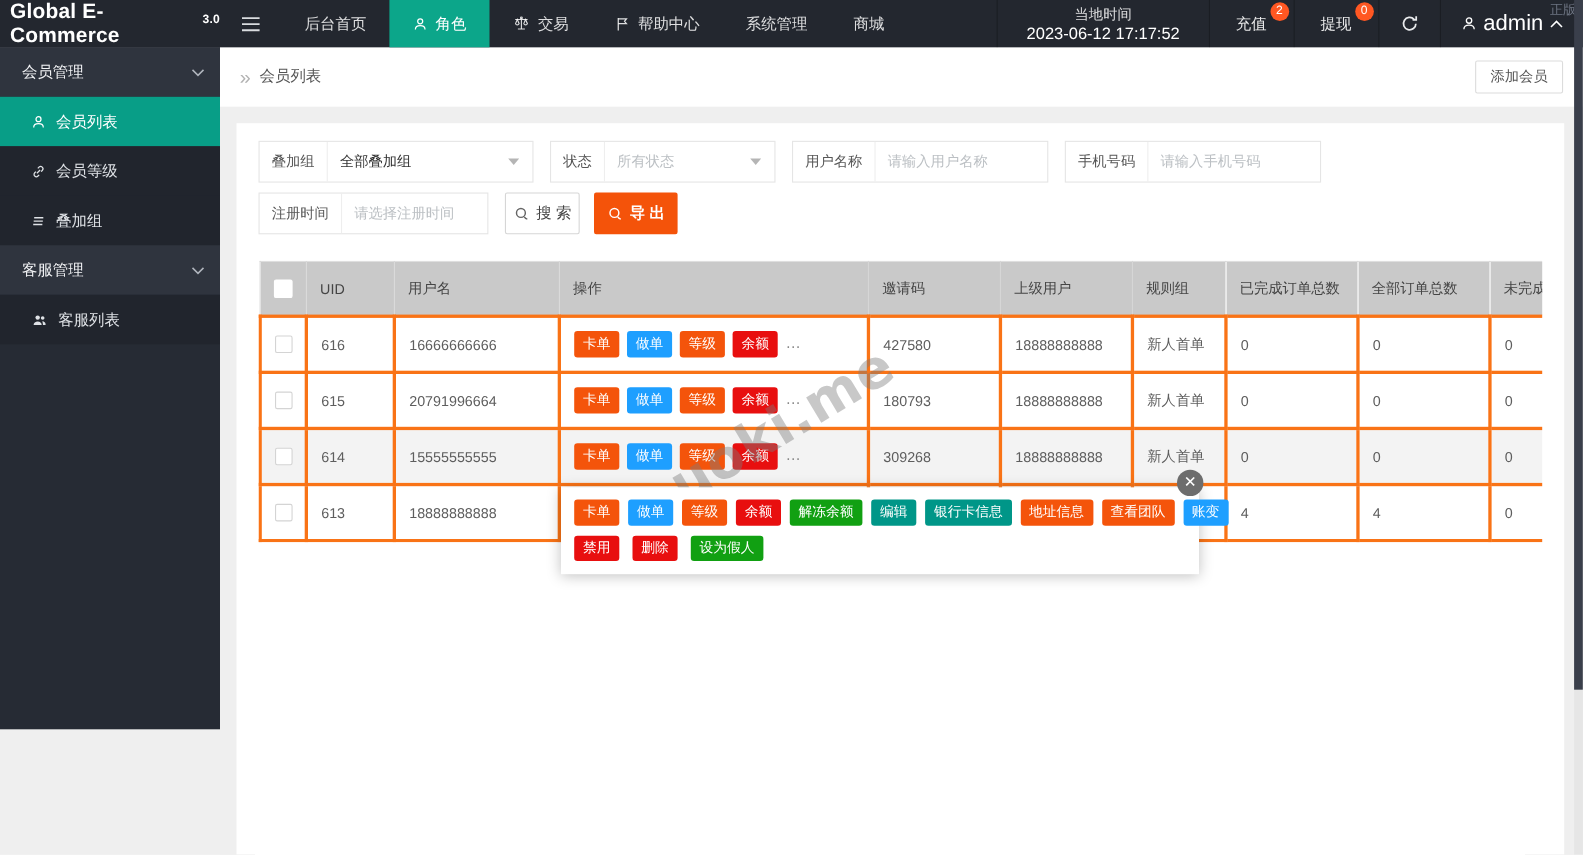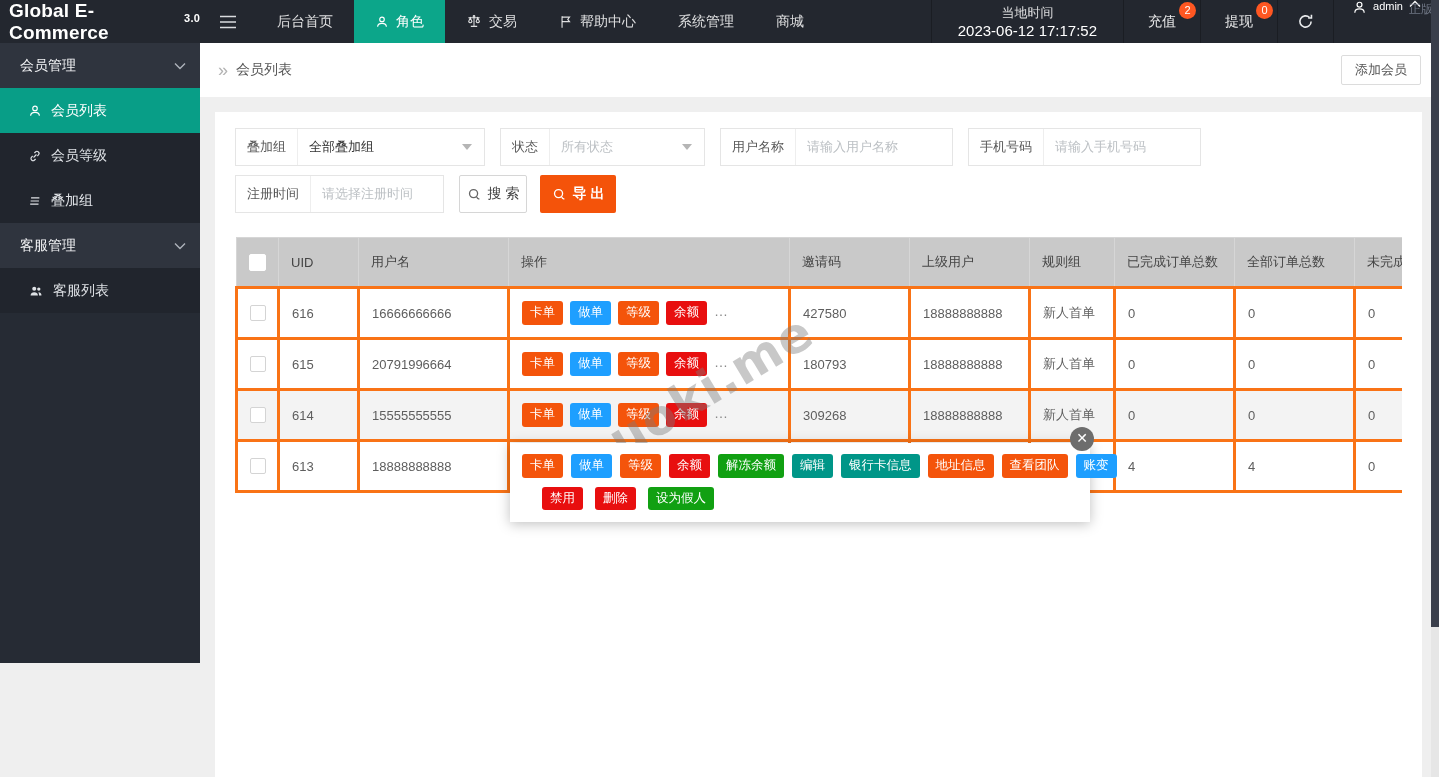--- a/index.html
+++ b/index.html
@@ -21,21 +21,21 @@
   .nav-time { display:flex; flex-direction:column; justify-content:center; align-items:center;
     padding:0 26px; border-left:1px solid rgba(0,0,0,.25); border-right:1px solid rgba(0,0,0,.25); }
   .nav-time .t1 { font-size:13px; color:rgba(255,255,255,.85); line-height:17px; }
   .nav-time .t2 { font-size:15px; color:#fff; line-height:19px; }
   .nav-pill { position:relative; display:flex; align-items:center; padding:0 24px;
     font-size:14px; color:rgba(255,255,255,.9); cursor:pointer; border-right:1px solid rgba(0,0,0,.25); }
   .badge { position:absolute; top:2px; right:4px; min-width:17px; height:17px; padding:0 4px;
     border-radius:9px; background:#ff5722; color:#fff; font-size:11px; line-height:17px; text-align:center; }
   .nav-refresh { display:flex; align-items:center; padding:0 19px; cursor:pointer;
     border-right:1px solid rgba(0,0,0,.25); color:#e8eaec; }
-  .nav-admin { display:flex; gap:6px; padding:0 18px; font-size:11px; color:#fff; cursor:pointer; }
+  .nav-admin { display:flex; align-items:center; gap:6px; padding:0 18px; font-size:20px; color:#fff; cursor:pointer; }
   .license { position:absolute; top:1px; right:6px; font-size:12px; color:#6d7482; z-index:21; }
 
   
   .sidebar { position:absolute; left:0; top:43px; width:200px; height:620px; background:#262b34; z-index:15; }
   .side-group-header { height:45px; background:#2f343e; color:#f2f3f5; font-size:14px;
     display:flex; align-items:center; padding:0 14px 0 20px; cursor:pointer; }
   .side-group-header .chev { margin-left:auto; color:#aeb3bb; }
   .side-item { height:45px; background:#21252d; color:#dfe2e6; font-size:14px;
     display:flex; align-items:center; gap:9px; padding-left:28px; cursor:pointer; }
   .side-item.active { background:#089e87; color:#fff; }
@@ -88,21 +88,21 @@
   .watermark { position:absolute; left:597px; top:358px; z-index:3; font-size:49px; font-weight:600;
     color:rgba(125,125,125,.42); transform:rotate(-31deg); letter-spacing:1px; pointer-events:none;
     font-family:"DejaVu Sans",sans-serif; }
 
   
   .popover { position:absolute; left:510px; top:443px; width:580px; background:#fff; z-index:6;
     box-shadow:0 2px 12px rgba(0,0,0,.25); padding:11px 12px 12px 12px; }
   .pop-row { display:flex; align-items:center; }
   .pop-row .abtn { margin-right:0; }
   .pop-row1 { gap:8px; }
-  .pop-row2 { gap:12px; margin-top:9px; margin-left:20px; }
+  .pop-row2 { gap:12px; margin-top:9px; margin-left:0; }
   .pop-close { position:absolute; left:1070px; top:427px; width:24px; height:24px; border-radius:50%;
     background:#6d6d6d; color:#fff; font-size:14px; line-height:23px; text-align:center; z-index:7; cursor:pointer; }
 
   
   .scroll-thumb { position:absolute; right:0; top:0; width:8px; height:627px; background:#3a3f4b; z-index:30; }
   .scroll-track { position:absolute; right:0; top:627px; width:8px; bottom:0; background:#e6e6e6; z-index:29; }
 
   svg { display:block; }
 </style>
 </head>

